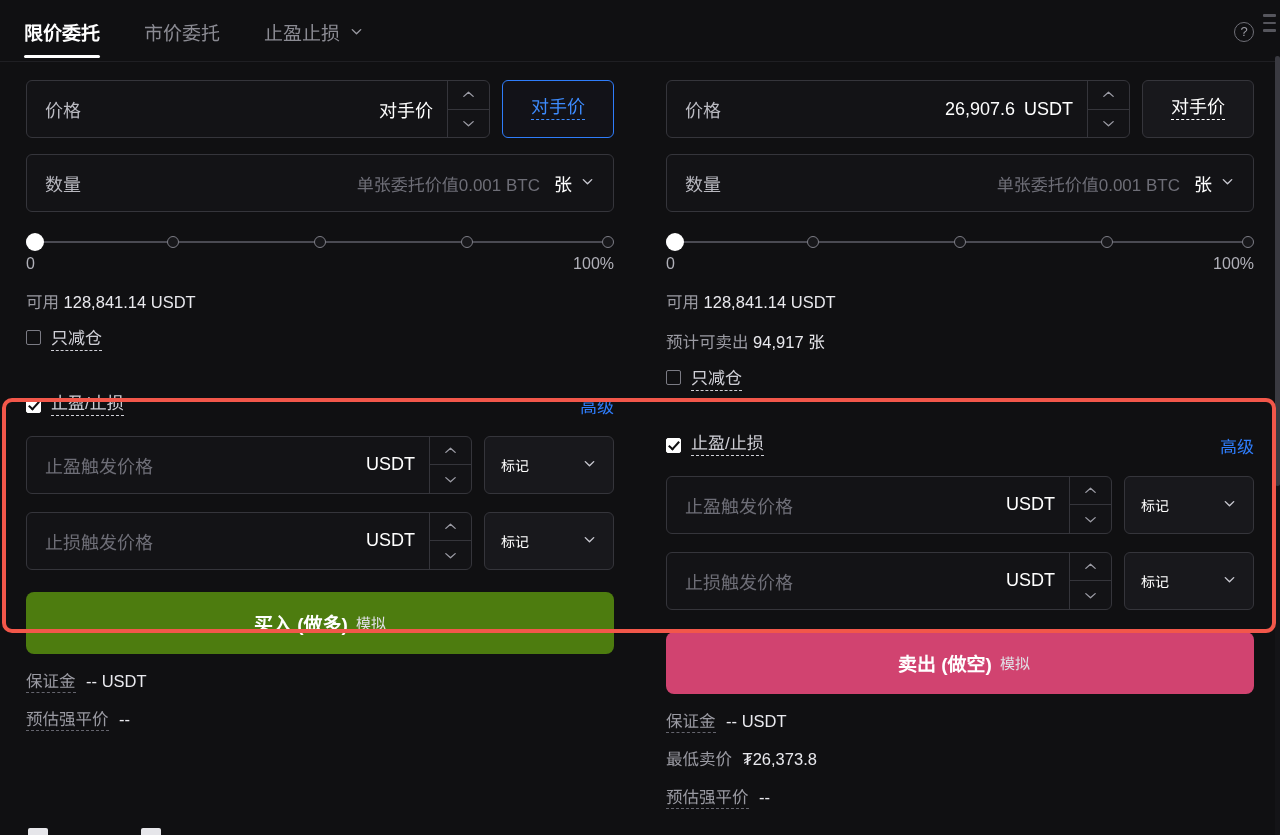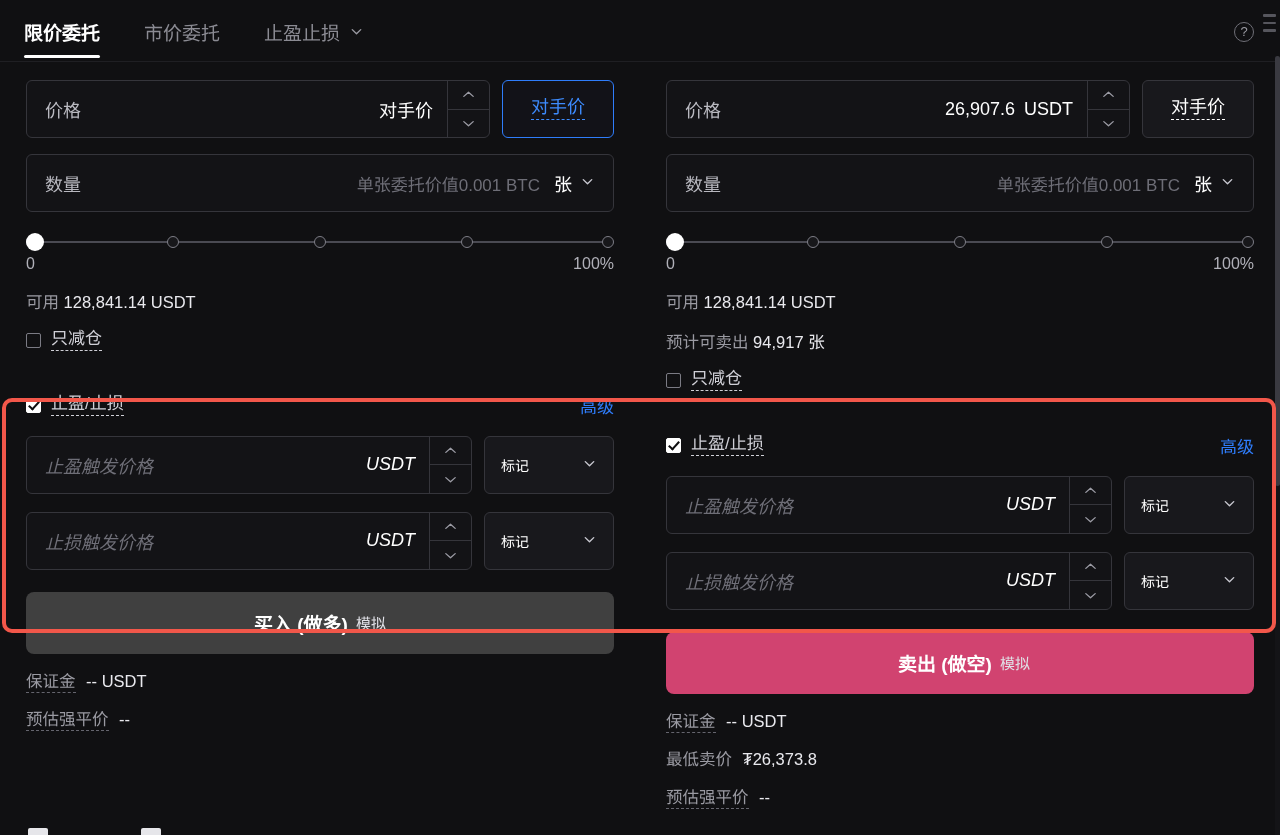--- a/index.html
+++ b/index.html
@@ -111,21 +111,21 @@
     background: #ffffff; cursor: grab;
   }
   .slider-labels {
     display: flex; justify-content: space-between; margin-top: 5px;
     font-size: 16px; color: #b0b0b8;
   }
 
   .info-line { font-size: 16.5px; color: #9a9aa2; margin-top: 16px; }
   .info-line .num { color: #e9e9ee; }
 
-  .check-row { display: flex; align-items: center; gap: 10px; margin-top: 17px; cursor: pointer; }
+  .check-row { display: flex; align-items: flex-start; gap: 10px; margin-top: 17px; cursor: pointer; }
   .cbox {
     width: 15px; height: 15px; border: 1.5px solid #7b7b84; border-radius: 2px; background: transparent;
     flex: none; position: relative;
   }
   .cbox.checked { background: #ffffff; border-color: #ffffff; }
   .cbox.checked::after {
     content: ""; position: absolute; left: 4px; top: 0px; width: 4px; height: 9px;
     border: solid #0d0d0f; border-width: 0 2px 2px 0; transform: rotate(42deg);
   }
   .check-label { font-size: 17px; color: #cfcfd6; }
@@ -137,37 +137,37 @@
   }
   .tpsl-section { margin-top: 24px; padding-top: 18px; }
   .tpsl-head { display: flex; align-items: center; }
   .tpsl-head .adv {
     margin-left: auto; font-size: 17px; color: #2f7dfb; cursor: pointer;
   }
   .tpsl-row { display: flex; align-items: stretch; gap: 12px; margin-top: 18px; }
   .tpsl-input {
     flex: 1; display: flex; align-items: center; height: 58px;
     border: 1px solid #35353b; border-radius: 6px; background: #131316;
-    padding-left: 18px; min-width: 0; font-style: italic;
+    padding-left: 18px; min-width: 0;
   }
   .tpsl-input .ph { font-size: 18px; color: #6e6e77; }
   .tpsl-input .unit { margin-left: auto; padding-right: 14px; font-size: 18px; color: #ffffff; }
   .tpsl-select {
     width: 130px; height: 58px; border: 1px solid #35353b; border-radius: 6px;
     background: #18181c; display: flex; align-items: center; justify-content: space-between;
     padding: 0 16px; font-size: 14px; color: #ffffff; cursor: pointer;
   }
 
   
   .action-btn {
     display: flex; align-items: center; justify-content: center;
     height: 62px; border-radius: 8px; margin-top: 22px; cursor: pointer;
     font-size: 19px; font-weight: bold; color: #ffffff; border: none; width: 100%;
   }
-  .action-btn.buy { background: #404040; }
+  .action-btn.buy { background: #4d7c0f; }
   .action-btn.sell { background: #d14370; padding-left: 8px; }
   .action-btn .sim { font-size: 15px; font-weight: normal; color: #e0e0e6; margin-left: 8px; }
 
   .foot-line { font-size: 16.5px; color: #9a9aa2; margin-top: 14px; }
   .foot-line .k { border-bottom: 1px dashed #65656e; padding-bottom: 2px; }
   .foot-line .v { color: #e9e9ee; margin-left: 6px; }
 
   
   .bottom-cut { position: absolute; left: 0; bottom: 0; width: 1280px; height: 10px; }
   .bottom-cut .bc {

